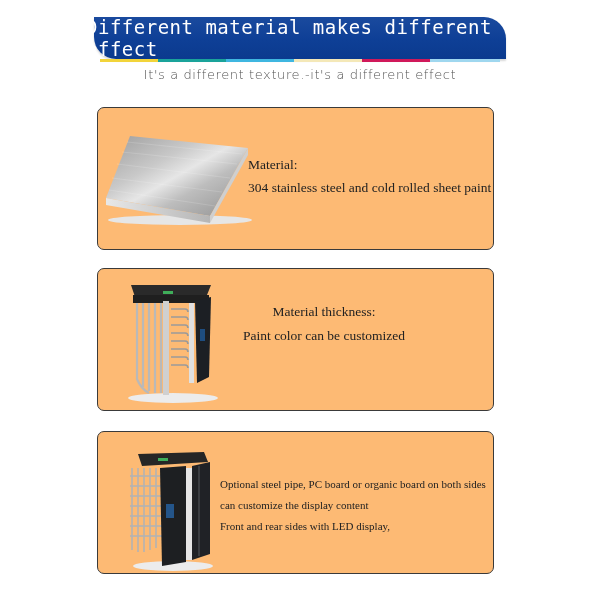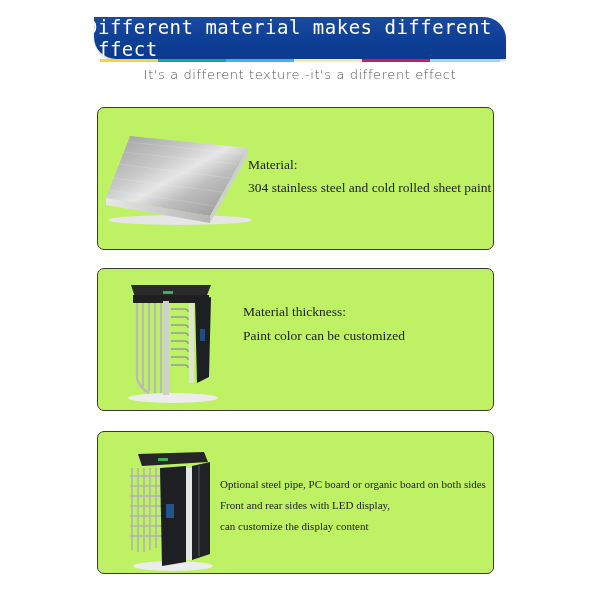--- a/index.html
+++ b/index.html
@@ -23,33 +23,33 @@
   }
 
   .subtitle {
     position: absolute; left: 0; top: 67px; width: 600px; text-align: center;
     font-family: "DejaVu Sans", sans-serif; font-size: 13px; color: #555555;
     letter-spacing: 0.6px; font-weight: 300;
   }
 
   .panel {
     position: absolute; left: 97px; width: 397px;
-    border: 1.5px solid #3a3a3a; border-radius: 7px; background: #bef264;
+    border: 1.5px solid #3a3a3a; border-radius: 7px; background: #fdba74;
   }
   .panel-1 { top: 107px; height: 143px; }
   .panel-2 { top: 268px; height: 143px; }
   .panel-3 { top: 431px; height: 143px; }
 
   .panel-text { position: absolute; font-size: 13.5px; line-height: 1; color: #222; white-space: nowrap; }
   .panel-text .line { display: block; }
 
   .p1-text { left: 150px; top: 50px; }
   .p1-text .line + .line { margin-top: 9px; }
 
-  .p2-text { left: 145px; top: 36px; }
+  .p2-text { left: 145px; top: 36px; text-align: center; }
   .p2-text .line + .line { margin-top: 10px; }
 
   .p3-text { left: 122px; top: 47px; font-size: 11px; }
   .p3-text .line + .line { margin-top: 10px; }
 
   .image { position: absolute; }
 
   
   .plate { left: 4px; top: 20px; width: 150px; height: 100px; }
 
@@ -167,16 +167,16 @@
 
     <polygon points="32,22 58,20 58,116 34,120" fill="#1d1f22"></polygon>
     <rect x="38" y="58" width="8" height="14" fill="#24558a"></rect>
 
     <rect x="58" y="22" width="6" height="92" fill="#e6e6e6"></rect>
     <polygon points="64,20 82,16 82,108 64,114" fill="#202226"></polygon>
     <rect x="70" y="20" width="2" height="90" fill="#3a3d42"></rect>
   </svg>
   <div class="panel-text p3-text">
     <span class="line">Optional steel pipe, PC board or organic board on both sides</span>
+    <span class="line">can customize the display content</span>
     <span class="line">Front and rear sides with LED display,</span>
-    <span class="line">can customize the display content</span>
   </div>
 </div>
 
 </body></html>

